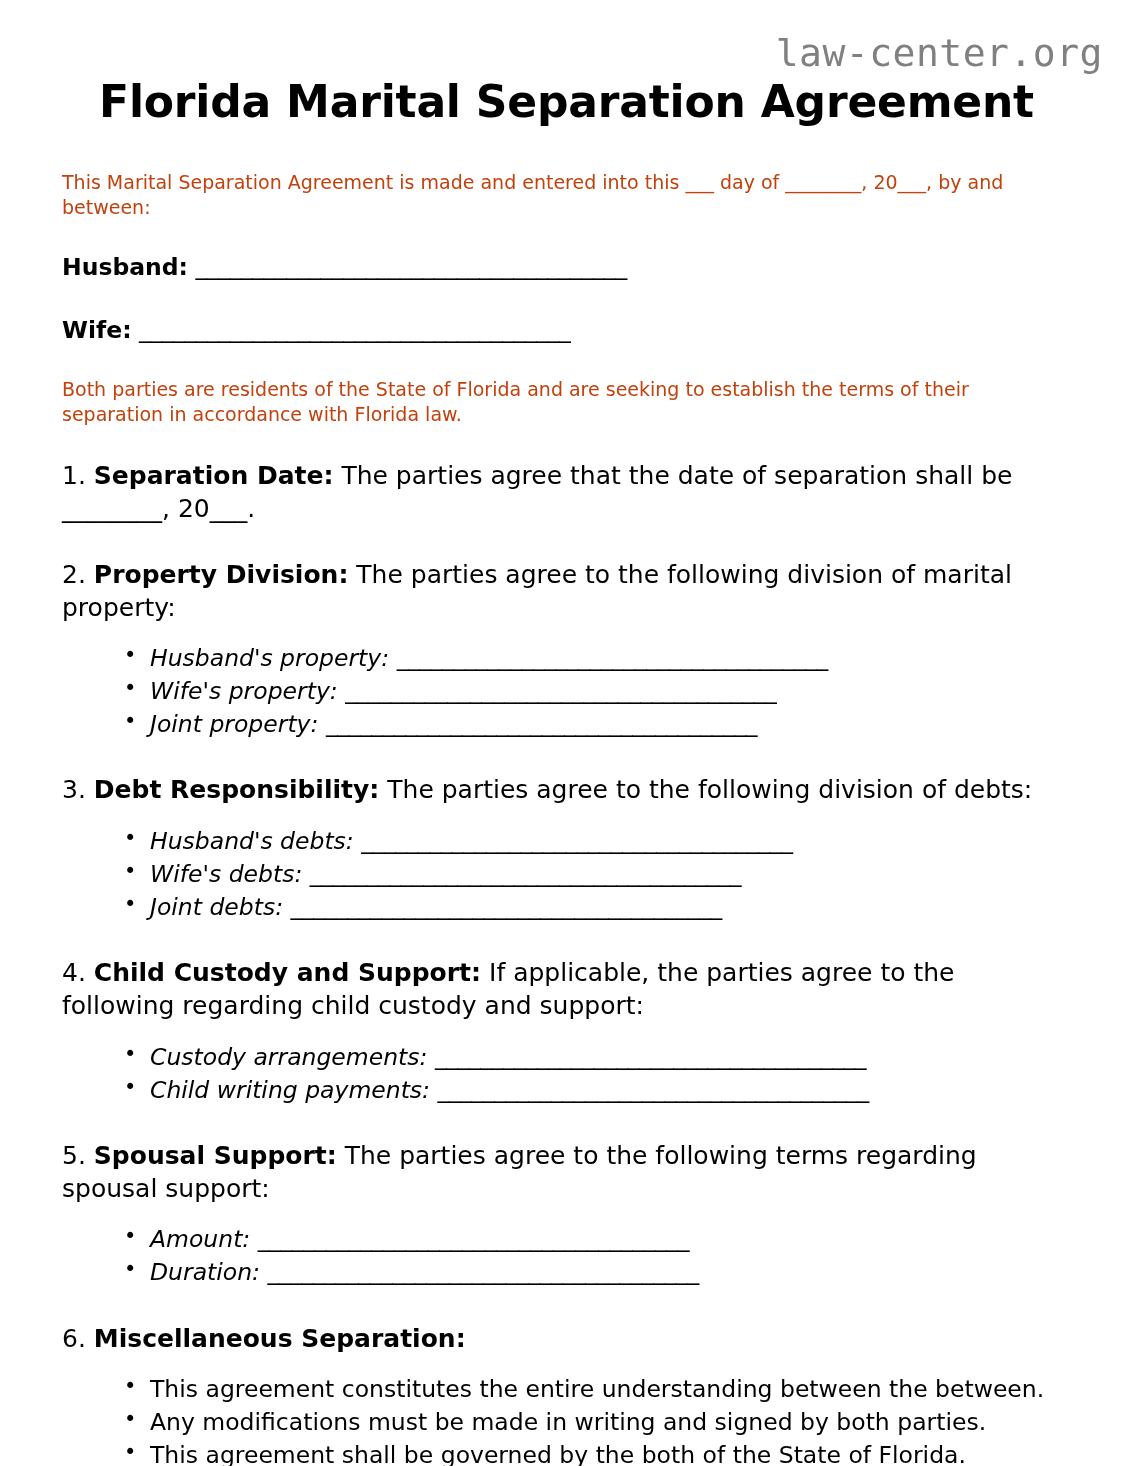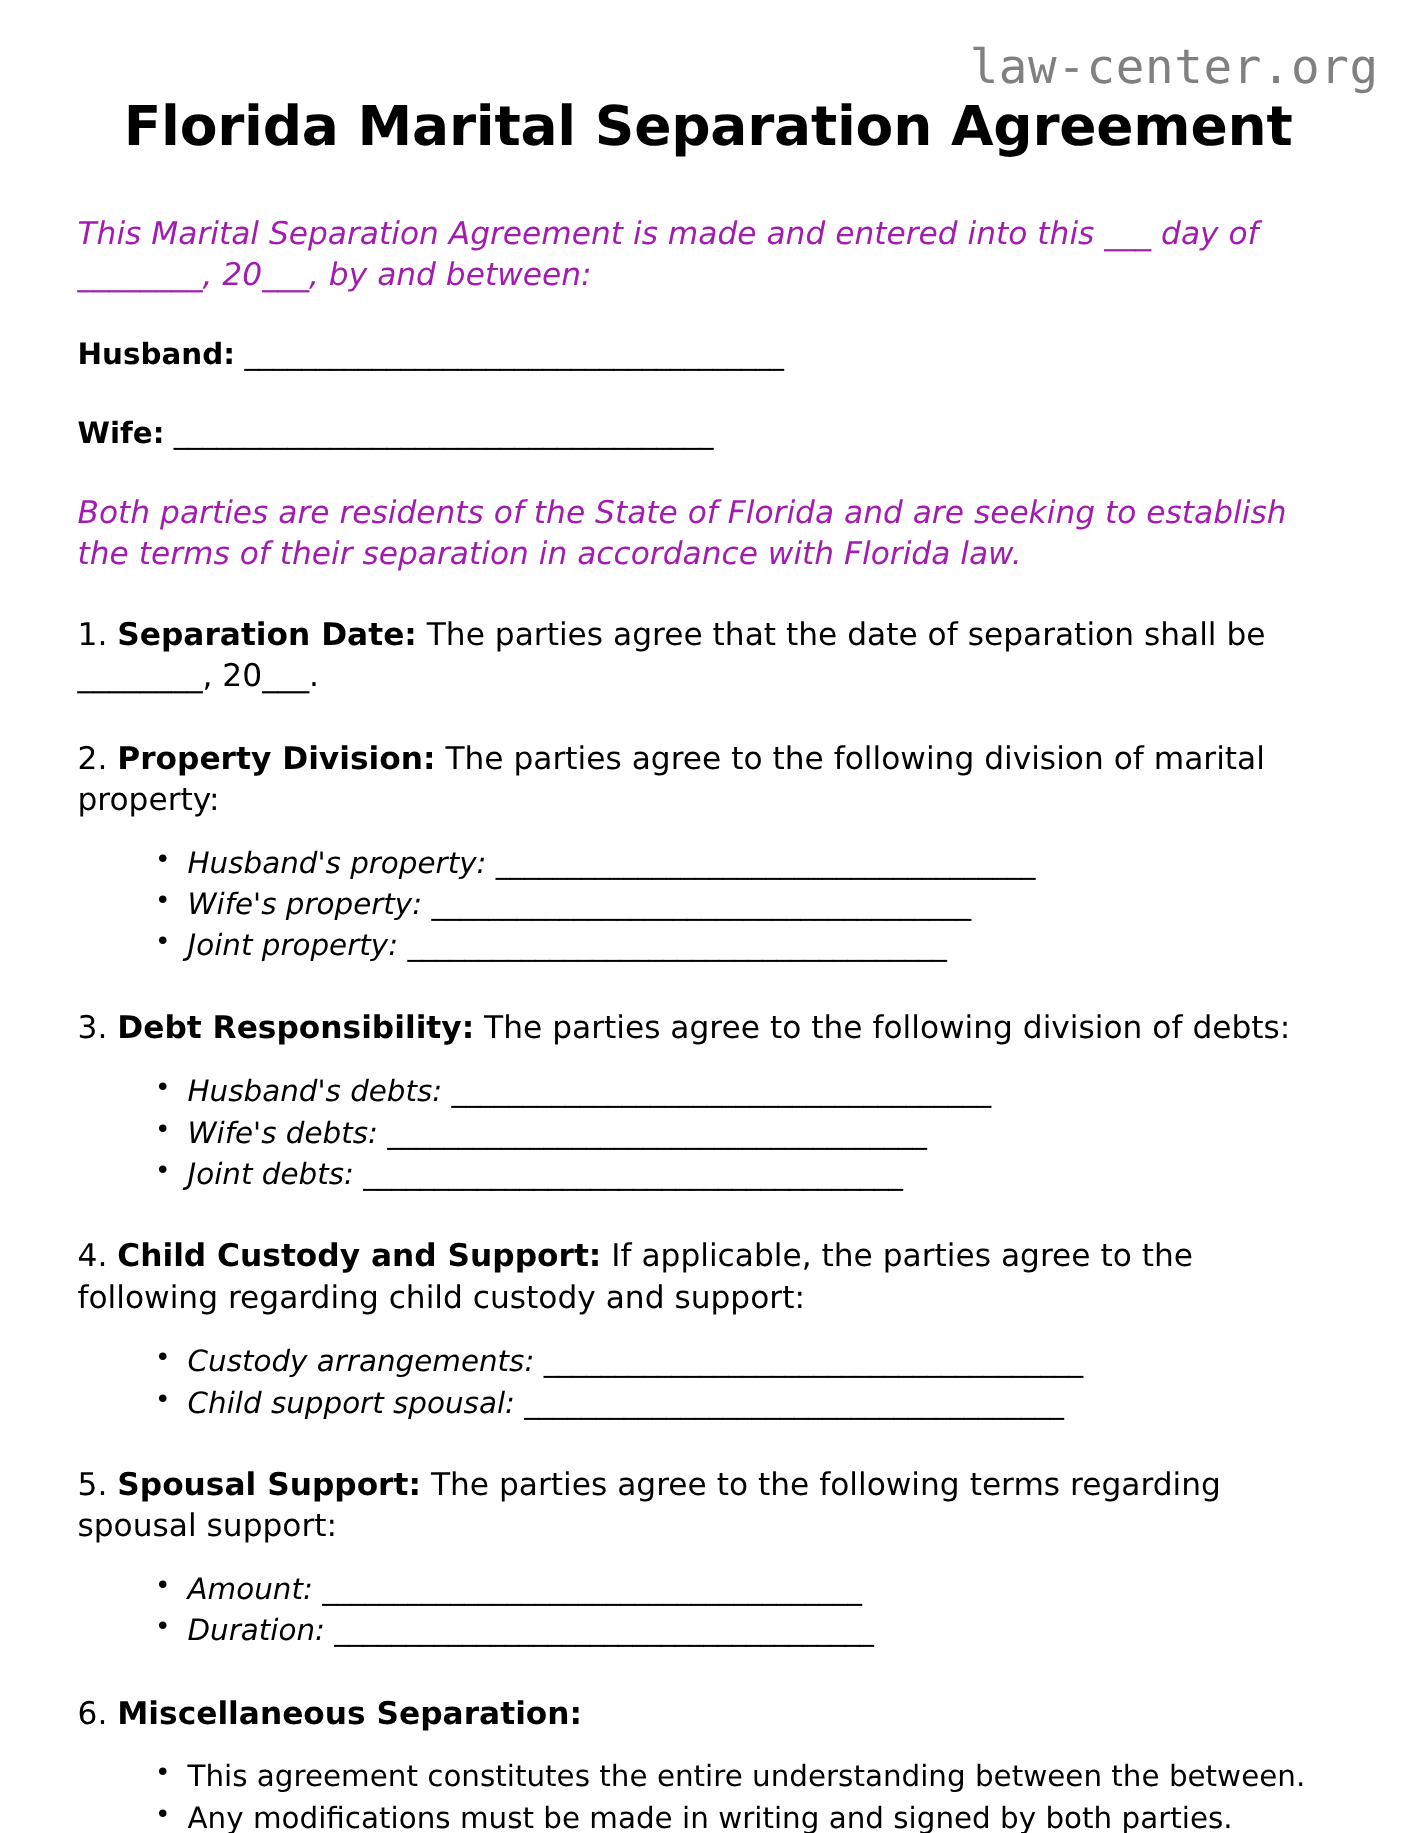--- a/index.html
+++ b/index.html
@@ -40,26 +40,25 @@
     font-size: 44px;
     line-height: 1.08;
     margin: 0;
     padding-top: 78px;
     letter-spacing: -0.2px;
     color: #000000;
     white-space: nowrap;
     text-align: center;
   }
   p.para {
-    font-size: 25px;
+    font-size: 19px;
     line-height: 1.33;
     margin: 30px 0 0 0;
-    color: #a21caf;
+    color: #c2410c;
     max-width: 1010px;
-    font-style: italic;
   }
   p.para.first-para {
     margin-top: 44px;
   }
   p.field-line {
     font-size: 23.5px;
     line-height: 1.33;
     margin: 32px 0 0 0;
   }
   p.field-line .lbl {
@@ -169,21 +168,21 @@
       <li><span>Wife's debts: </span><span class="blank">______________________________________</span></li>
       <li><span>Joint debts: </span><span class="blank">______________________________________</span></li>
     </ul>
 
     <p class="numbered">
       <span>4.</span>
       <span class="sec-label">Child Custody and Support:</span><span> If applicable, the parties agree to the following regarding child custody and support:</span>
     </p>
     <ul class="blank-list">
       <li><span>Custody arrangements: </span><span class="blank">______________________________________</span></li>
-      <li><span>Child support spousal: </span><span class="blank">______________________________________</span></li>
+      <li><span>Child writing payments: </span><span class="blank">______________________________________</span></li>
     </ul>
 
     <p class="numbered">
       <span>5.</span>
       <span class="sec-label">Spousal Support:</span><span> The parties agree to the following terms regarding spousal support:</span>
     </p>
     <ul class="blank-list">
       <li><span>Amount: </span><span class="blank">______________________________________</span></li>
       <li><span>Duration: </span><span class="blank">______________________________________</span></li>
     </ul>

